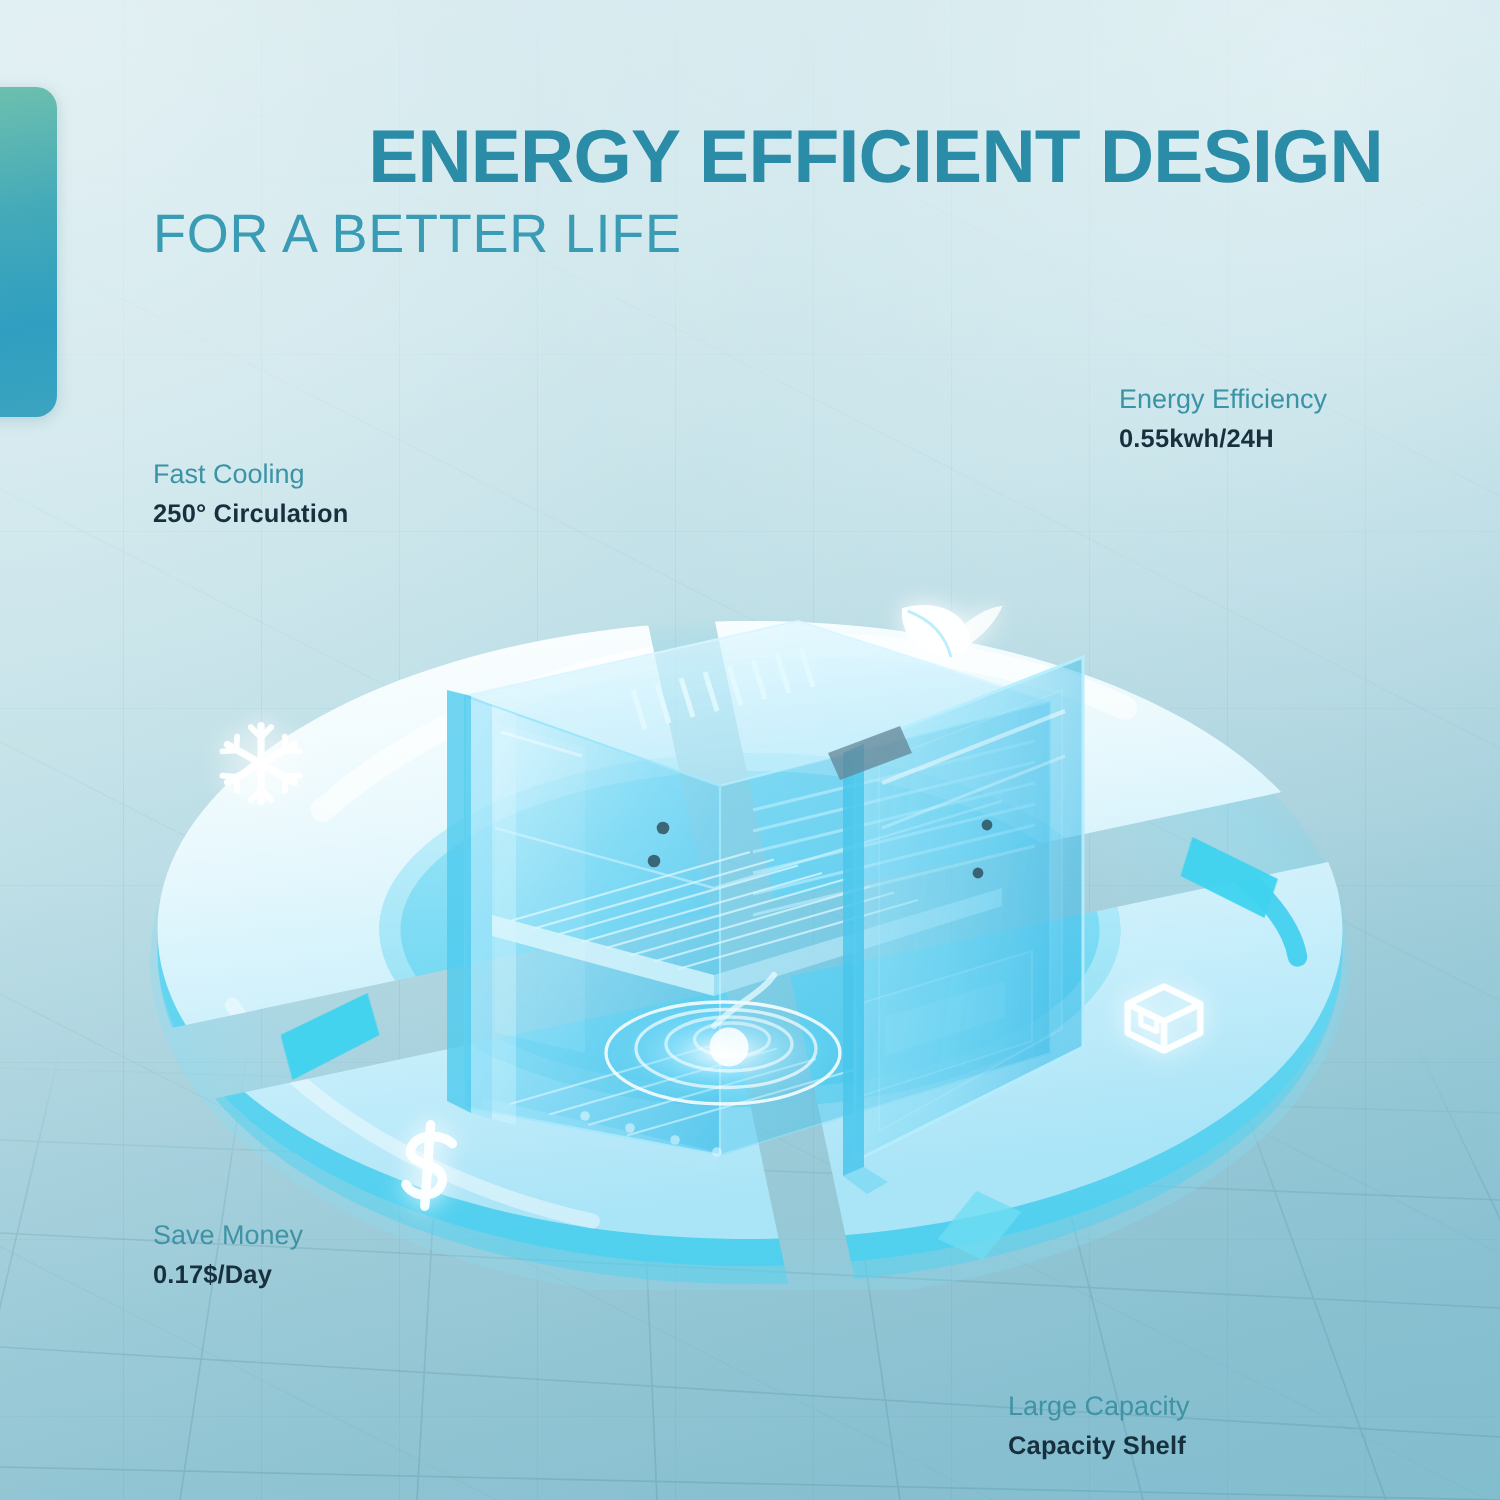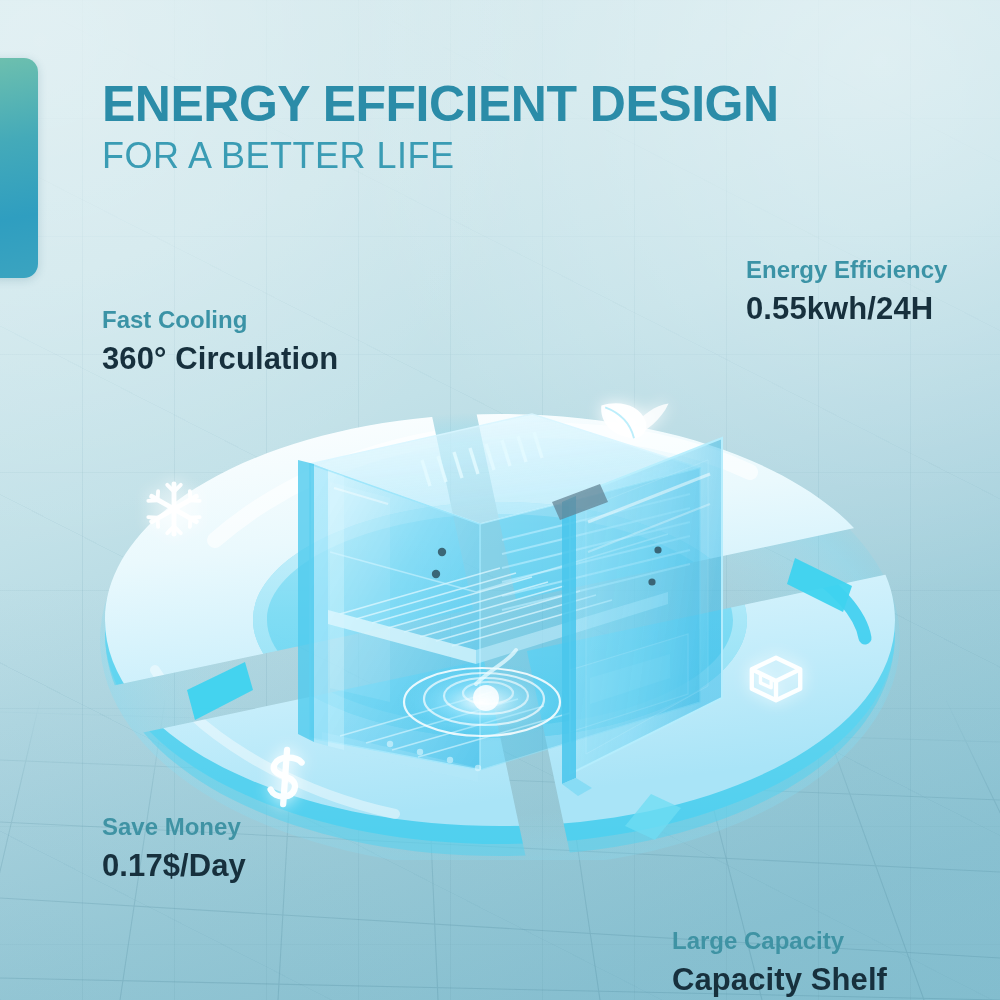--- a/index.html
+++ b/index.html
@@ -80,44 +80,45 @@
     width: 820px;
   }
   .headline .line1 {
     font-size: 50px;
     line-height: 1.06;
     font-weight: 700;
     letter-spacing: -0.5px;
     color: #2b8ca8;
     font-family: "Liberation Sans", sans-serif;
     white-space: nowrap;
+    text-align: right;
   }
   .headline .line2 {
     margin-top: 6px;
     font-size: 36px;
     line-height: 1.08;
     font-weight: 400;
     letter-spacing: 0.5px;
     color: #3a9cb4;
     font-family: "Liberation Sans", sans-serif;
     white-space: nowrap;
   }
 
   
   .callout { position: absolute; }
   .callout .sub {
-    font-size: 24px;
-    font-weight: 700;
+    font-size: 18px;
+    font-weight: 400;
     color: #3b93a6;
     line-height: 1.25;
     margin-bottom: 5px;
     white-space: nowrap;
   }
   .callout .val {
-    font-size: 31px;
+    font-size: 17px;
     font-weight: 700;
     color: #17303d;
     line-height: 1.2;
     letter-spacing: 0.1px;
     white-space: nowrap;
   }
 
   #callout-fast-cooling  { left: 102px; top: 305px; }
   #callout-energy-eff    { left: 746px; top: 255px; }
   #callout-save-money    { left: 102px; top: 812px; }
@@ -481,21 +482,21 @@
         <g opacity="0.45">
           <polygon points="60,80 120,96 120,300 60,286" fill="#ffffff" opacity="0.18"></polygon>
           <path d="M64 86 L118 102" stroke="#ffffff" stroke-width="2"></path>
         </g>
       </svg>
     </div>
   </div>
 
   <div class="callout" id="callout-fast-cooling">
     <div class="sub">Fast Cooling</div>
-    <div class="val">360° Circulation</div>
+    <div class="val">250° Circulation</div>
   </div>
 
   <div class="callout" id="callout-energy-eff">
     <div class="sub">Energy Efficiency</div>
     <div class="val">0.55kwh/24H</div>
   </div>
 
   <div class="callout" id="callout-save-money">
     <div class="sub">Save Money</div>
     <div class="val">0.17$/Day</div>

